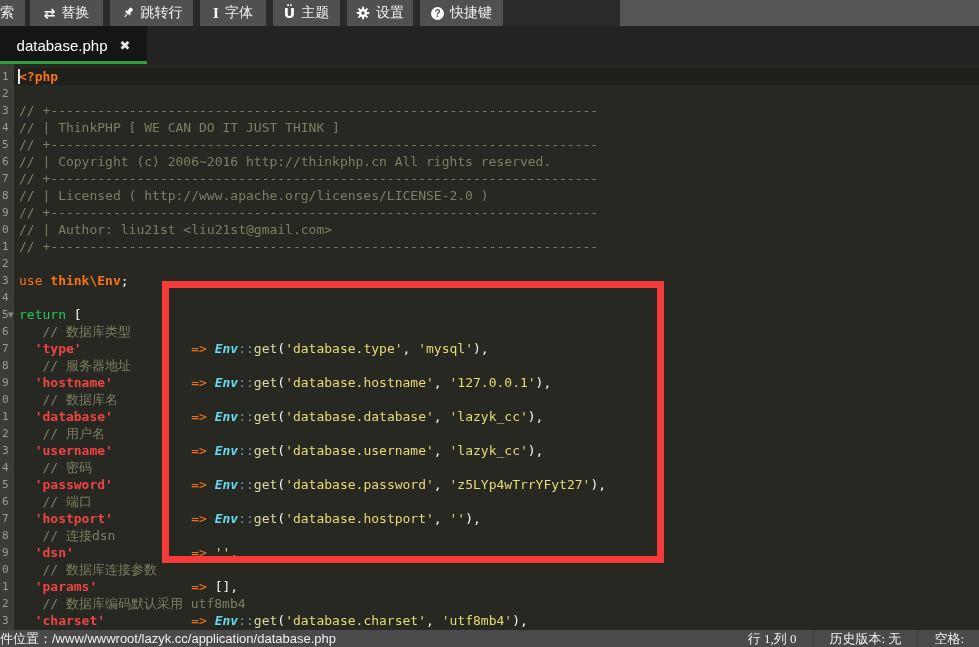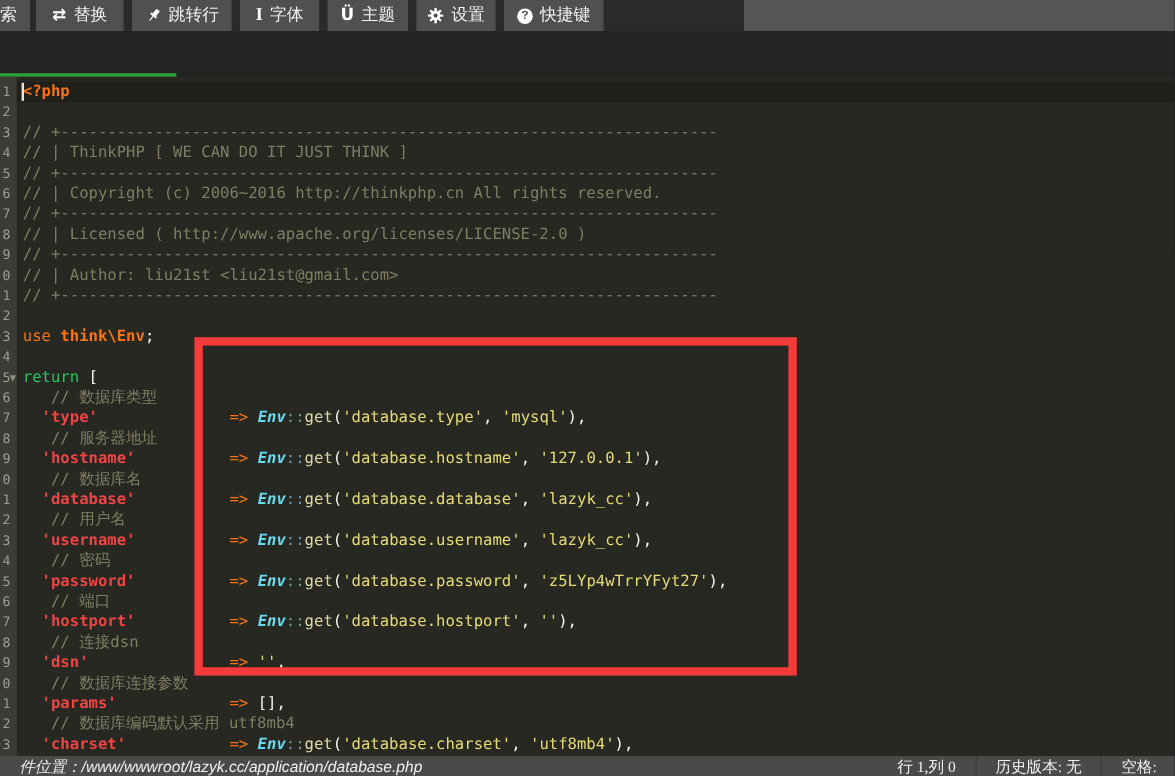--- a/index.html
+++ b/index.html
@@ -47,21 +47,21 @@
   .cursor{position:absolute;left:18px;top:5px;width:2px;height:15px;background:#e8e8e2;z-index:3;}
   .fold{position:absolute;left:8px;top:242px;font:11px/17px "DejaVu Sans",sans-serif;color:#8b8b80;z-index:2;}
 
   
   .hl-box{position:absolute;left:162px;top:281px;width:502px;height:282px;
           border:7px solid #f53a3a;box-sizing:border-box;z-index:5;pointer-events:none;}
 
   
   .statusbar{position:absolute;left:0;top:630px;width:979px;height:17px;background:#4a4a4a;
              color:#efefef;font-size:13px;line-height:17px;overflow:hidden;z-index:6;}
-  .status-left{position:absolute;left:16px;top:0;white-space:nowrap;font-style:italic;}
+  .status-left{position:absolute;left:0;top:0;white-space:nowrap;}
   .status-right{position:absolute;right:0;top:0;display:flex;white-space:nowrap;}
   .status-item{padding:0 16px;font-family:Liberation Serif, serif;}
   .status-sep{width:1px;background:#3c3c3c;height:17px;}
   .status-item.last{padding-right:15px;}
 </style>
 </head>
 <body>
 
 <div id="app">
 
@@ -109,20 +109,24 @@
       <span>设置</span>
     </div>
     <div class="tbtn" style="left:420px;width:83px;">
       <span class="help-circle">?</span>
       <span>快捷键</span>
     </div>
     <div class="toolbar-spacer"></div>
   </div>
 
   <div class="tabbar">
+    <div class="tab">
+      <span>database.php</span>
+      <span class="tab-close">✖</span>
+    </div>
     <div class="tab-underline"></div>
   </div>
 
   <div class="editor">
     <div class="gutter-bg"></div>
     <div class="lines">
         <div class="row active">
           <span class="ln">1</span>
           <span class="code"><span class="tk-bld">&lt;?php</span></span>
         </div>

